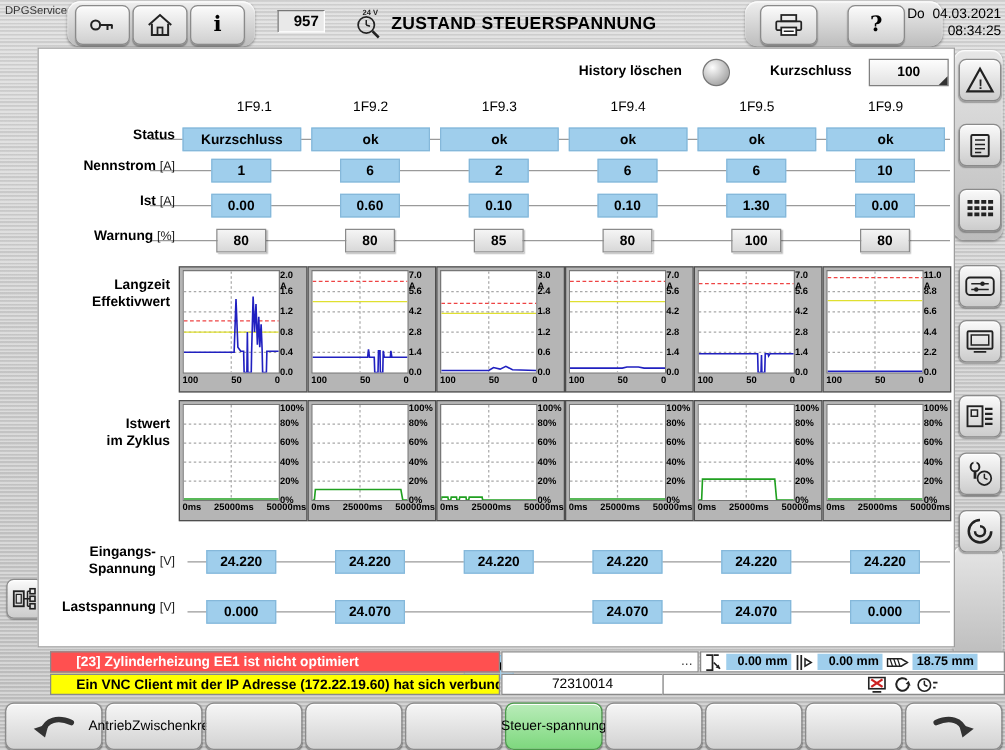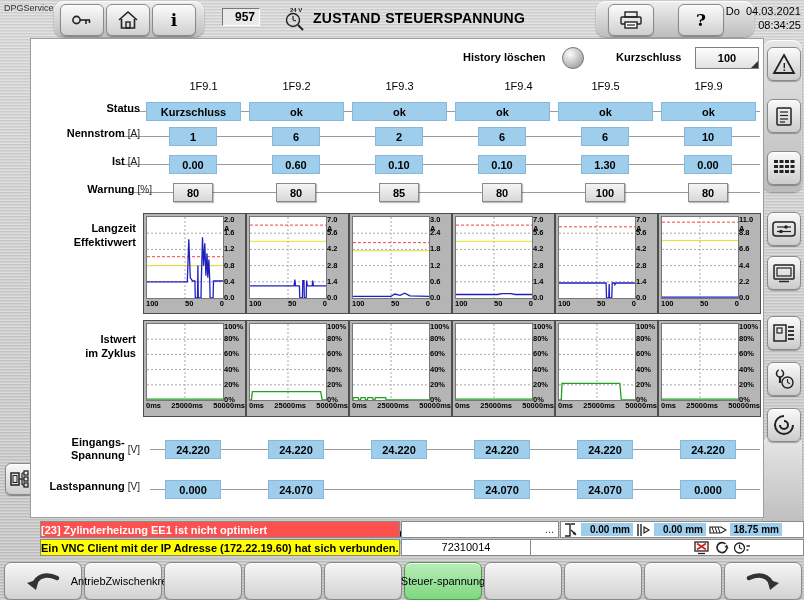--- a/index.html
+++ b/index.html
@@ -47,21 +47,21 @@
        box-sizing:border-box;cursor:pointer;}
   .chartlab{position:absolute;left:0;width:136px;text-align:right;font-size:11px;font-weight:bold;line-height:14px;}
   .chart-panel{position:absolute;width:101px;background:#b5b5b5;border:1px solid #4e4e4e;box-sizing:content-box;}
   .chart-panel .plot{position:absolute;left:2px;top:2px;background:#fff;border:1px solid #777;}
   .chart-panel .ylab{position:absolute;left:80px;top:2px;width:21px;font-size:7.5px;font-weight:bold;}
   .chart-panel .ylab span{position:absolute;left:0;white-space:nowrap;}
   .chart-panel .xlab{position:absolute;left:2px;display:flex;justify-content:space-between;
        font-size:7.5px;font-weight:bold;white-space:nowrap;}
   
   .alarm{position:absolute;left:40px;width:360px;height:17px;border:1px solid #8a8a8a;
-       font-size:11px;font-weight:bold;line-height:17px;padding-left:0;box-sizing:border-box;
+       font-size:11px;font-weight:bold;line-height:17px;padding-left:20px;box-sizing:border-box;
        white-space:nowrap;overflow:hidden;cursor:pointer;}
   .alarm.red{background:#FF5050;color:#fff;}
   .alarm.yellow{background:#FFFF00;color:#000;}
   .wbox{position:absolute;height:17px;background:#fff;border:1px solid #8a8a8a;box-sizing:border-box;
        font-size:11px;}
   .meas{display:flex;align-items:center;gap:3px;}
   .mval{background:#9FCEEC;font-size:10px;font-weight:bold;text-align:right;
        padding:1px 3px;width:52px;box-sizing:border-box;}
   
   .navbtn{position:absolute;top:562px;width:76px;height:36px;border:1px solid #8a8a8a;border-radius:7px;
@@ -249,21 +249,21 @@
   <div class="abs panel"></div>
 
   <span class="abs hl-label" style="left:463px;top:51px;">History löschen</span>
   <div class="abs sphere" style="left:562px;top:47px;"></div>
   <span class="abs hl-label" style="left:616px;top:51px;">Kurzschluss</span>
   <div class="abs mz-field" style="left:695px;top:47px;">100</div>
 
   <span class="colhead" style="left:153px;top:80px;">1F9.1</span>
   <span class="colhead" style="left:246px;top:80px;">1F9.2</span>
   <span class="colhead" style="left:349px;top:80px;">1F9.3</span>
-  <span class="colhead" style="left:468px;top:80px;">1F9.4</span>
+  <span class="colhead" style="left:452px;top:80px;">1F9.4</span>
   <span class="colhead" style="left:555px;top:80px;">1F9.5</span>
   <span class="colhead" style="left:658px;top:80px;">1F9.9</span>
 
   <div class="rowline" style="left:120px;top:111px;width:640px;"></div>
   <div class="rowlab" style="top:102px;">
       <span>Status</span>
     </div>
   <div class="vbox" style="left:146px;top:102px;width:95px;">Kurzschluss</div>
   <div class="vbox" style="left:249px;top:102px;width:95px;">ok</div>
   <div class="vbox" style="left:352px;top:102px;width:95px;">ok</div>
@@ -289,21 +289,21 @@
       <span class="unit">[A]</span>
     </div>
   <div class="vbox" style="left:169px;top:155px;width:48px;">0.00</div>
   <div class="vbox" style="left:272px;top:155px;width:48px;">0.60</div>
   <div class="vbox" style="left:375px;top:155px;width:48px;">0.10</div>
   <div class="vbox" style="left:478px;top:155px;width:48px;">0.10</div>
   <div class="vbox" style="left:581px;top:155px;width:48px;">1.30</div>
   <div class="vbox" style="left:684px;top:155px;width:48px;">0.00</div>
 
   <div class="rowline" style="left:120px;top:192px;width:640px;"></div>
-  <div class="rowlab" style="top:183px;padding-left:12px;">
+  <div class="rowlab" style="top:183px;">
       <span>Warnung</span>
       <span class="unit">[%]</span>
     </div>
   <div class="gbtn" style="left:173px;top:183px;width:40px;">80</div>
   <div class="gbtn" style="left:276px;top:183px;width:40px;">80</div>
   <div class="gbtn" style="left:379px;top:183px;width:40px;">85</div>
   <div class="gbtn" style="left:482px;top:183px;width:40px;">80</div>
   <div class="gbtn" style="left:585px;top:183px;width:40px;">100</div>
   <div class="gbtn" style="left:688px;top:183px;width:40px;">80</div>
 

